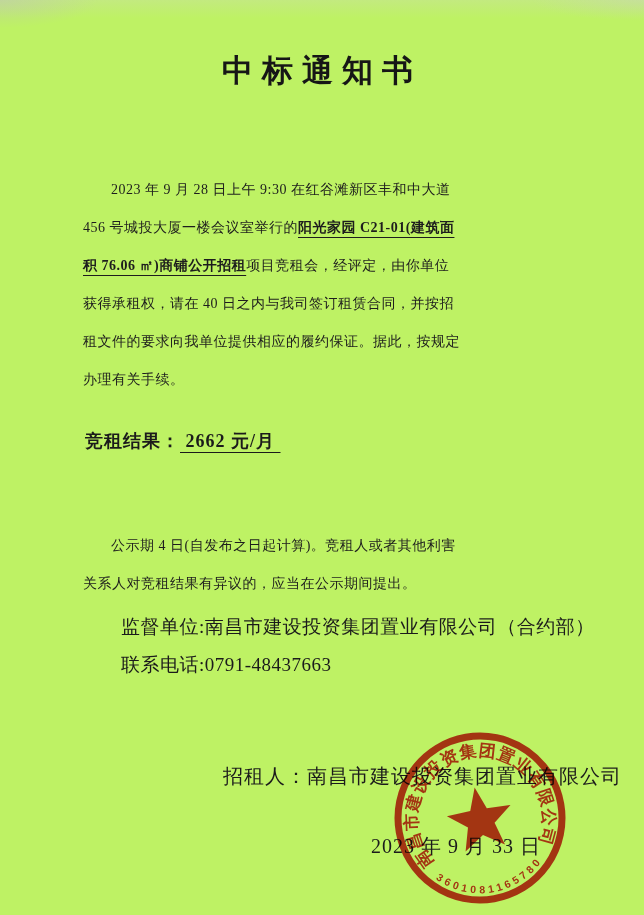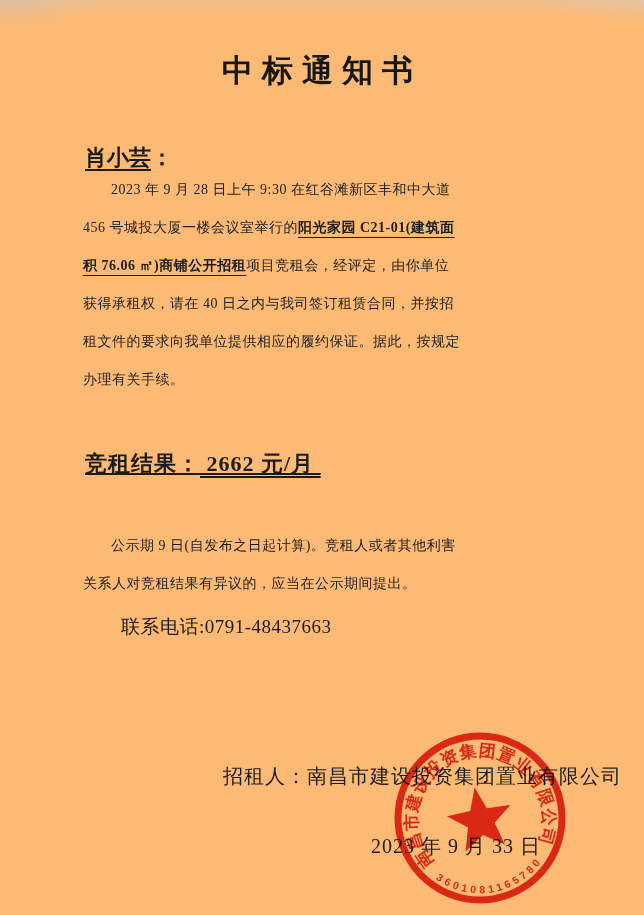--- a/index.html
+++ b/index.html
@@ -6,21 +6,21 @@
   html, body { background: #ffffff; }
   body {
     font-family: "Liberation Serif", "DejaVu Serif", serif;
     color: #1b1b1b;
   }
   .page {
     position: relative;
     width: 644px;
     height: 915px;
     margin: 0 auto;
-    background: #fdba74;
+    background: #bef264;
     overflow: hidden;
   }
   
   .page::before {
     content: "";
     position: absolute; inset: 0;
     background:
       radial-gradient(140px 40px at 0% 0%, rgba(190,190,190,.45), rgba(190,190,190,0) 70%),
       radial-gradient(160px 30px at 100% 0%, rgba(205,205,205,.35), rgba(205,205,205,0) 70%),
       linear-gradient(180deg, rgba(210,210,210,.25), rgba(210,210,210,0) 18px);
@@ -54,25 +54,24 @@
     color: #1d1d1d;
   }
   .para-1 { top: 171px; }
   .para-1 .bold-seg {
     font-weight: bold;
     text-decoration: underline;
     text-underline-offset: 5px;
   }
   .result-line {
     position: absolute;
-    top: 449px; left: 85px;
-    font-size: 22px;
+    top: 429px; left: 85px;
+    font-size: 18px;
     font-weight: bold;
     letter-spacing: 1px;
-    text-decoration: underline;
   }
   .result-line .result-value {
     text-decoration: underline;
     text-underline-offset: 5px;
   }
   .para-notice { top: 527px; }
   .contact-block {
     position: absolute;
     top: 608px; left: 83px;
     width: 530px;
@@ -106,35 +105,35 @@
     font-weight: bold;
   }
 </style>
 </head>
 <body>
 
 <div class="page">
 
   <div class="doc-title">中标通知书</div>
 
-  <div class="salutation"><span class="name">肖小芸</span><span>：</span></div>
 
   <div class="body-para para-1"><span>2023 年 9 月 28 日上午 9:30 在红谷滩新区丰和中大道
 456 号城投大厦一楼会议室举行的</span><span class="bold-seg">阳光家园 C21-01(建筑面
 积 76.06 ㎡)商铺公开招租</span><span>项目竞租会，经评定，由你单位
 获得承租权，请在 40 日之内与我司签订租赁合同，并按招
 租文件的要求向我单位提供相应的履约保证。据此，按规定
 办理有关手续。</span></div>
 
   <div class="result-line"><span>竞租结果：</span><span class="result-value">&nbsp;2662 元/月&nbsp;</span></div>
 
-  <div class="body-para para-notice">公示期 9 日(自发布之日起计算)。竞租人或者其他利害
+  <div class="body-para para-notice">公示期 4 日(自发布之日起计算)。竞租人或者其他利害
 关系人对竞租结果有异议的，应当在公示期间提出。</div>
 
   <div class="contact-block">
+    <div>监督单位:南昌市建设投资集团置业有限公司（合约部）</div>
     <div>联系电话:0791-48437663</div>
   </div>
 
   <div class="signer-line">招租人：南昌市建设投资集团置业有限公司</div>
 
   <div class="date-line">2023 年 9 月 33 日</div>
 
   <svg class="stamp" viewBox="-100 -100 200 200" aria-hidden="true">
     <g transform="rotate(-10)">
       <circle r="82" fill="none" stroke="#d9291c" stroke-width="7"></circle>

